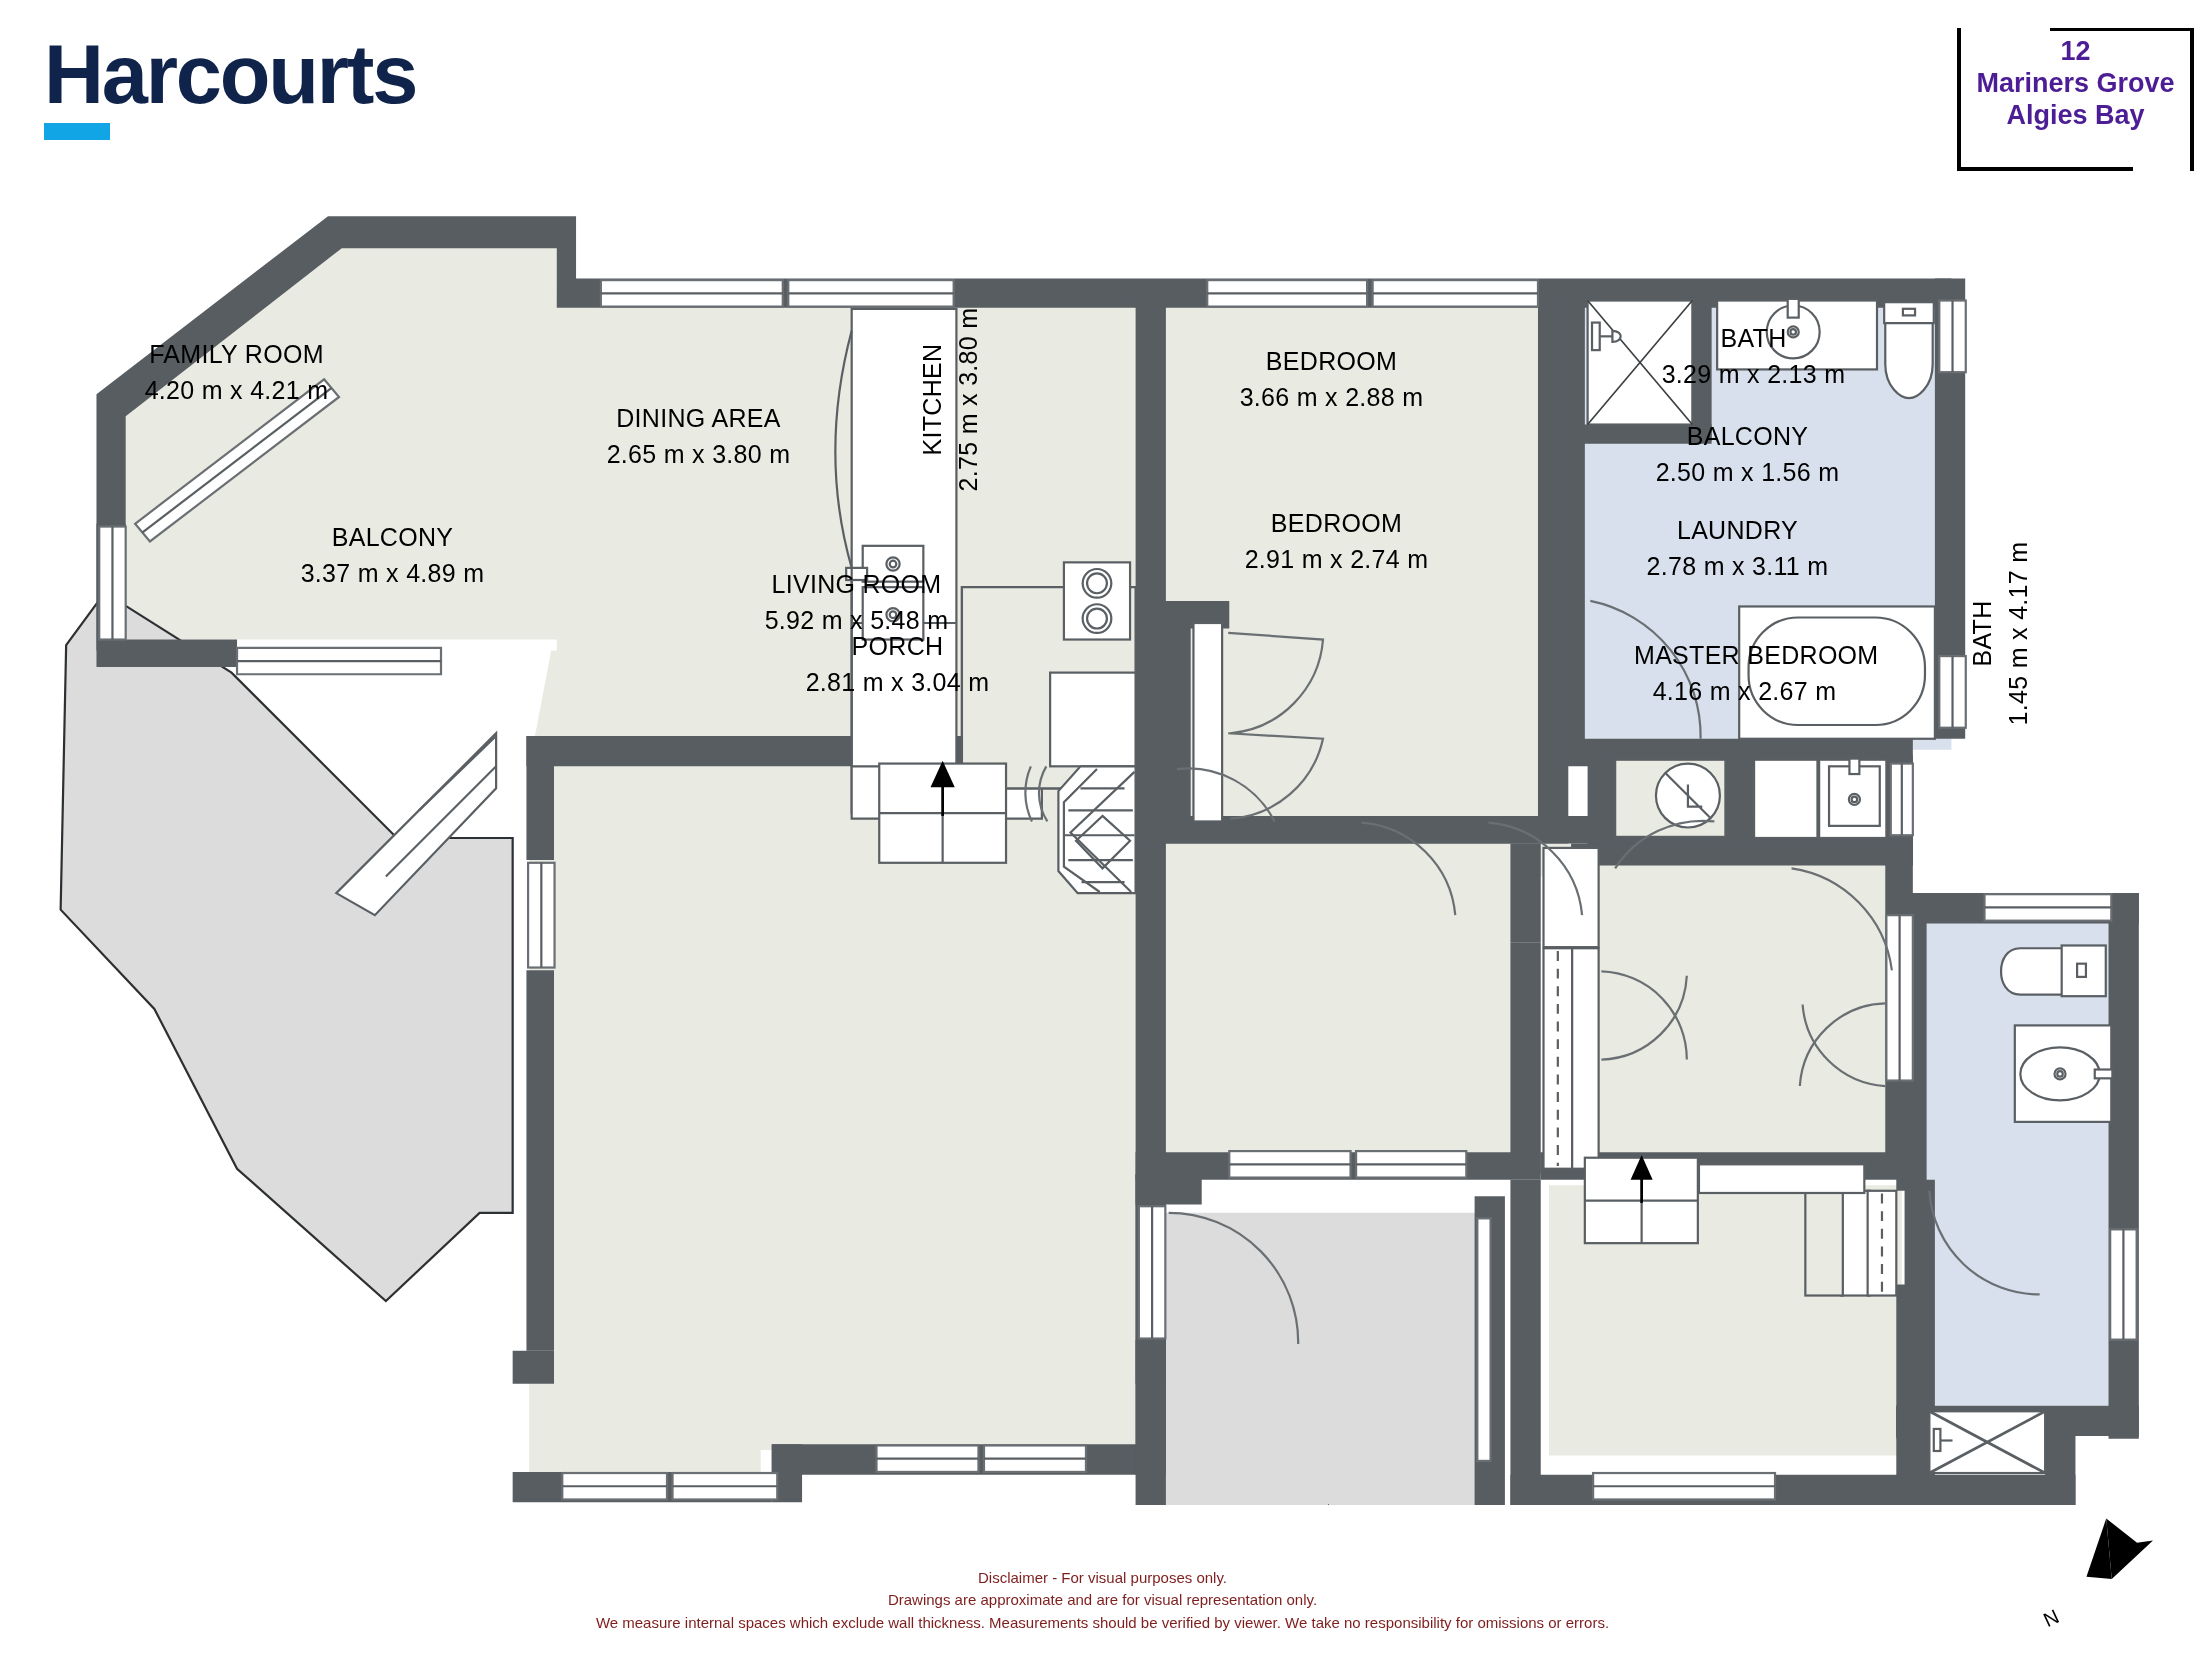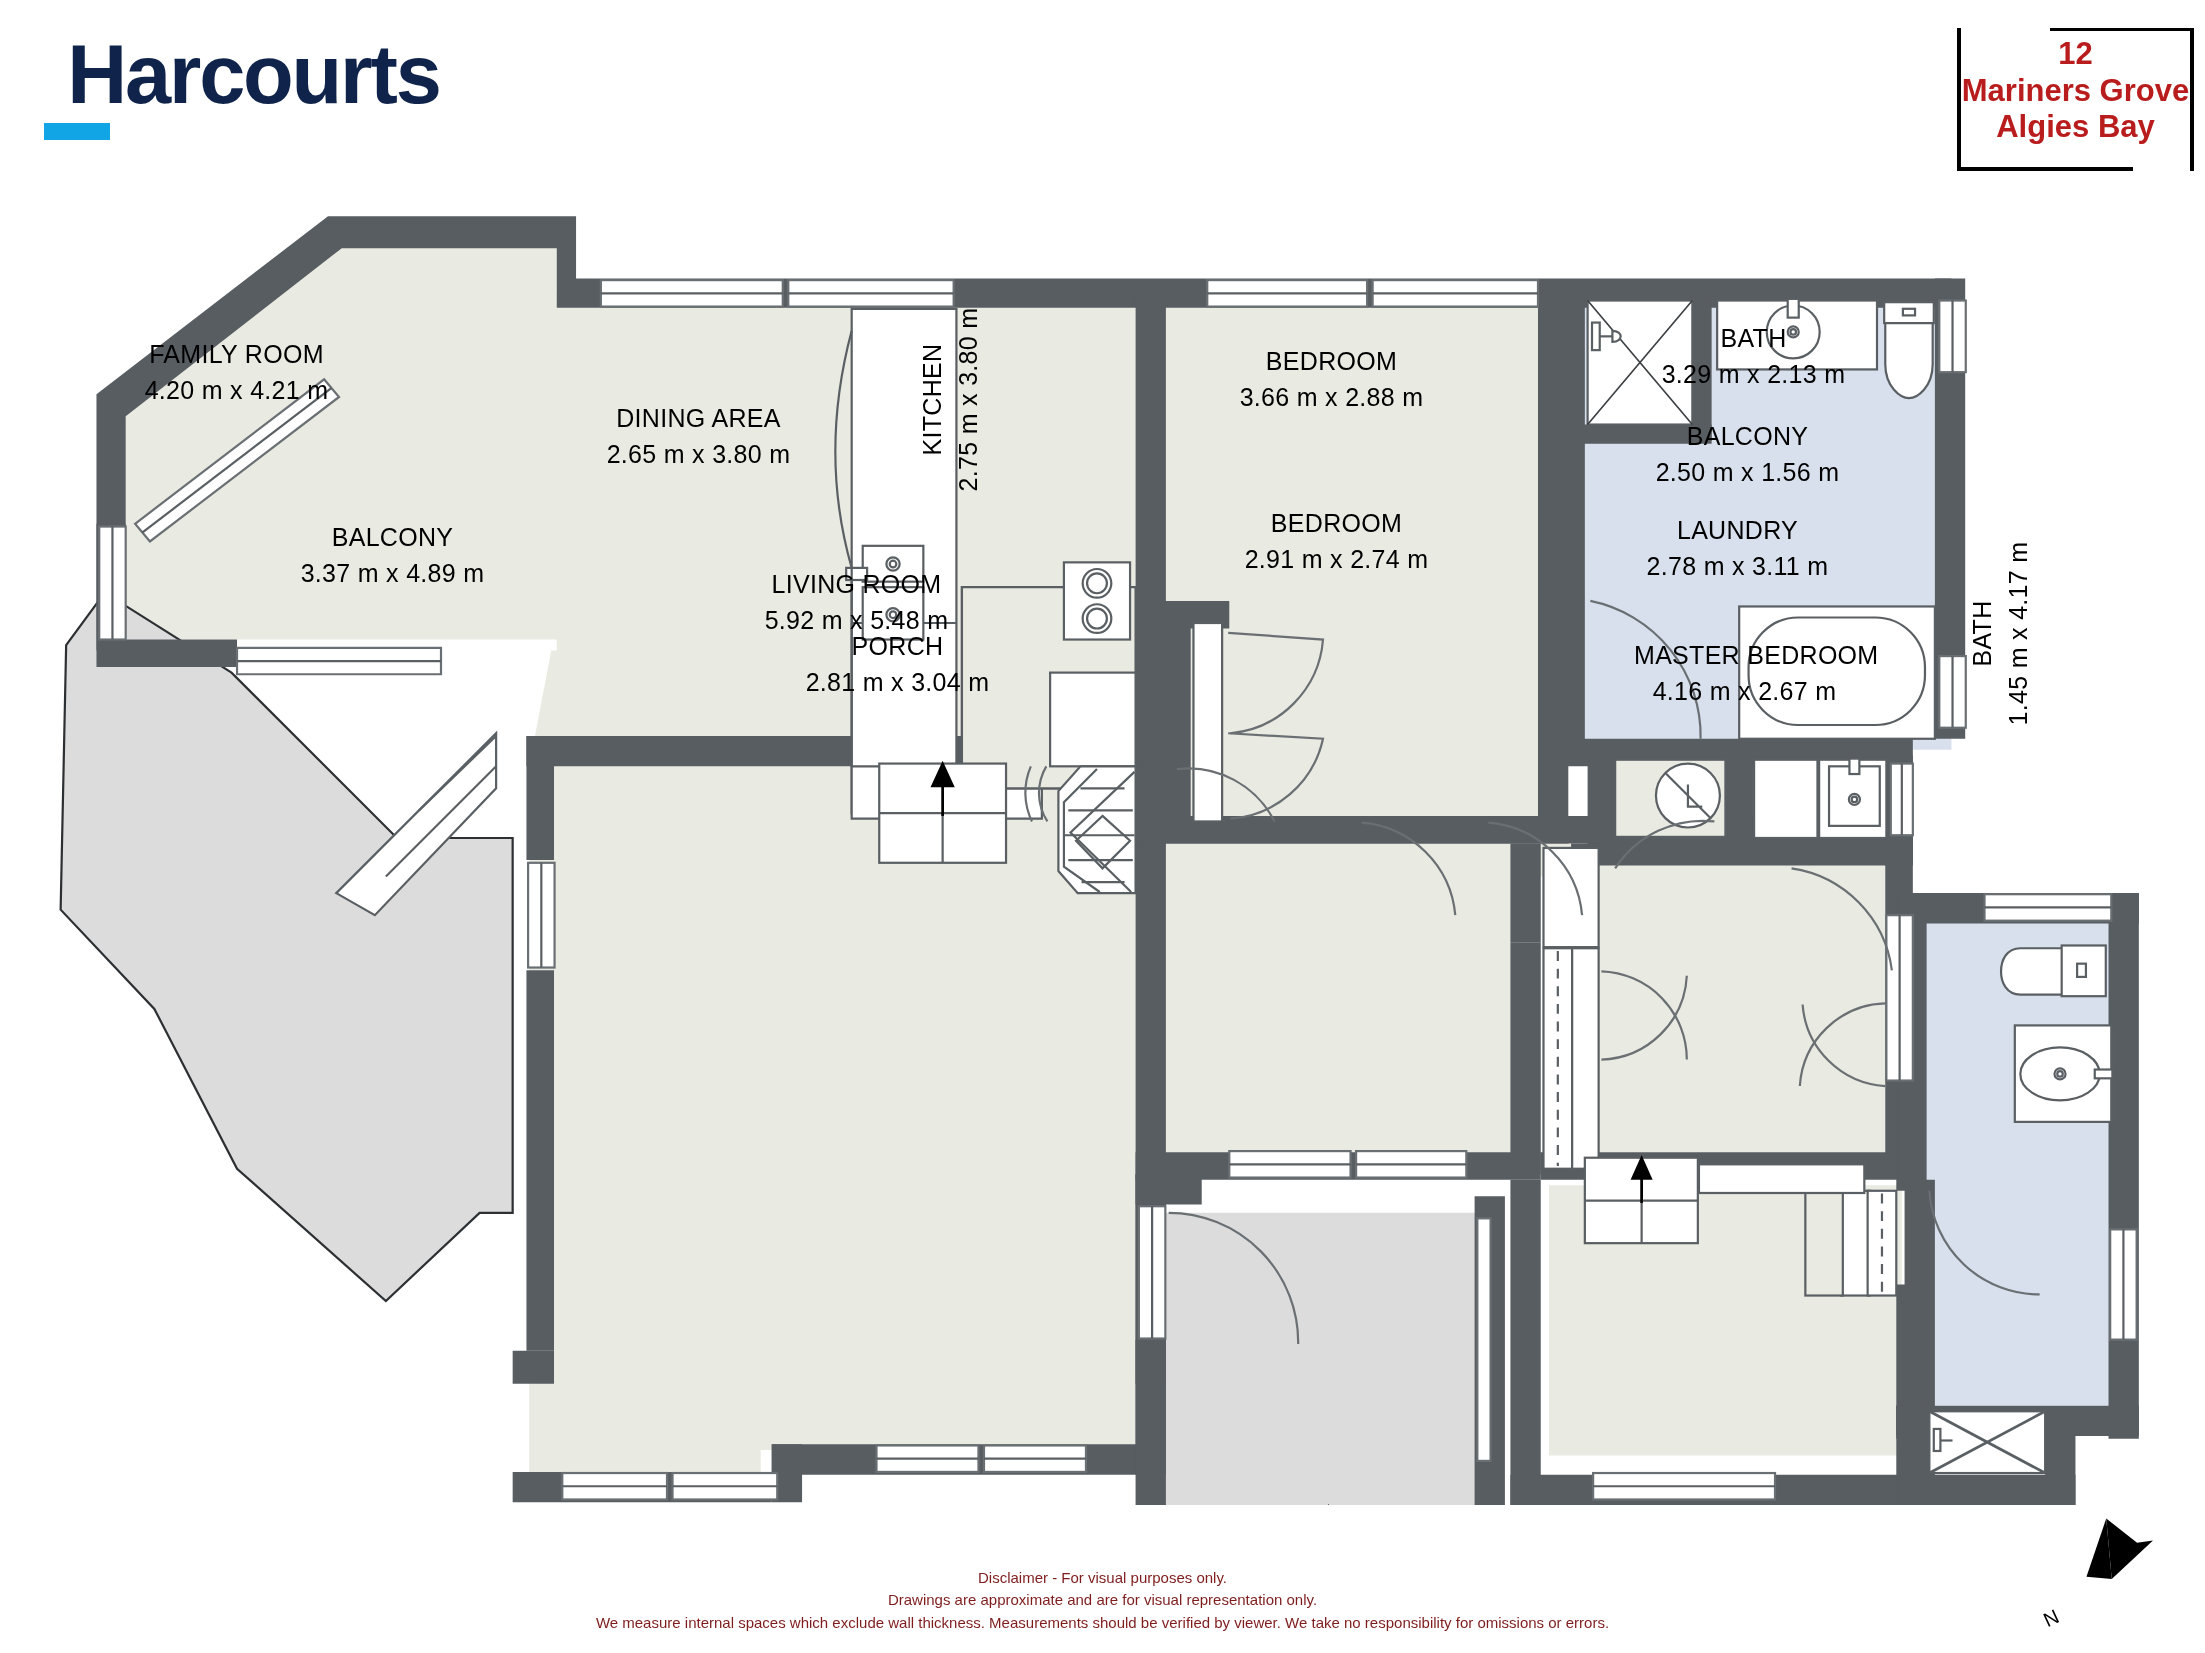--- a/index.html
+++ b/index.html
@@ -24,21 +24,20 @@
     width: 419px;
   }
   #brand .wordmark {
     font-family: "Liberation Sans", sans-serif;
     font-size: 83px;
     font-weight: bold;
     letter-spacing: -2.2px;
     color: #10244b;
     line-height: 1;
     white-space: nowrap;
-    text-align: center;
   }
   #brand .underbar {
     margin-top: 6.6px;
     width: 66px;
     height: 17.6px;
     background: #12a5e5;
   }
 
   
   #titleblock {
@@ -47,23 +46,23 @@
     top: 22px;
     width: 237px;
     height: 149px;
   }
   #titleblock .tb-inner {
     position: absolute;
     inset: 0;
     text-align: center;
     font-family: "Liberation Sans", sans-serif;
     font-weight: bold;
-    font-size: 31px;
+    font-size: 27px;
     line-height: 1.18;
-    color: #b91c1c;
+    color: #4c1d95;
     padding-top: 14.3px;
     box-sizing: border-box;
   }
   
   .tb-line { position: absolute; background: #000; }
   .tb-left   { left: 0;   top: 5.5px;  width: 3.9px;  height: 143px; }
   .tb-right  { right: 0;  top: 5.5px;  width: 3.9px;  height: 143px; }
   .tb-top    { left: 93px; top: 5.5px; right: 0;   height: 3.9px; }
   .tb-bottom { left: 0;   bottom: 0;  width: 176px; height: 3.9px; }
 

